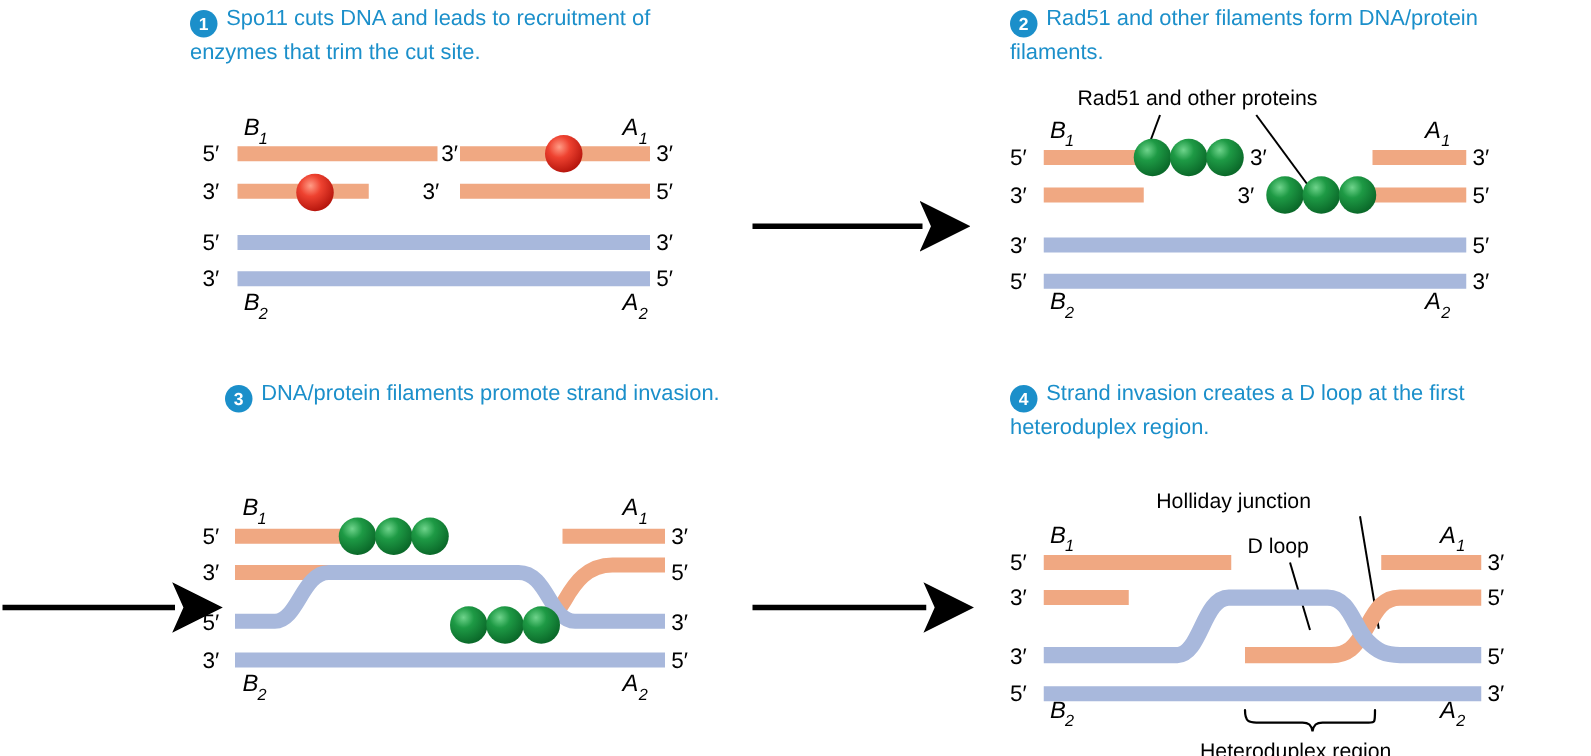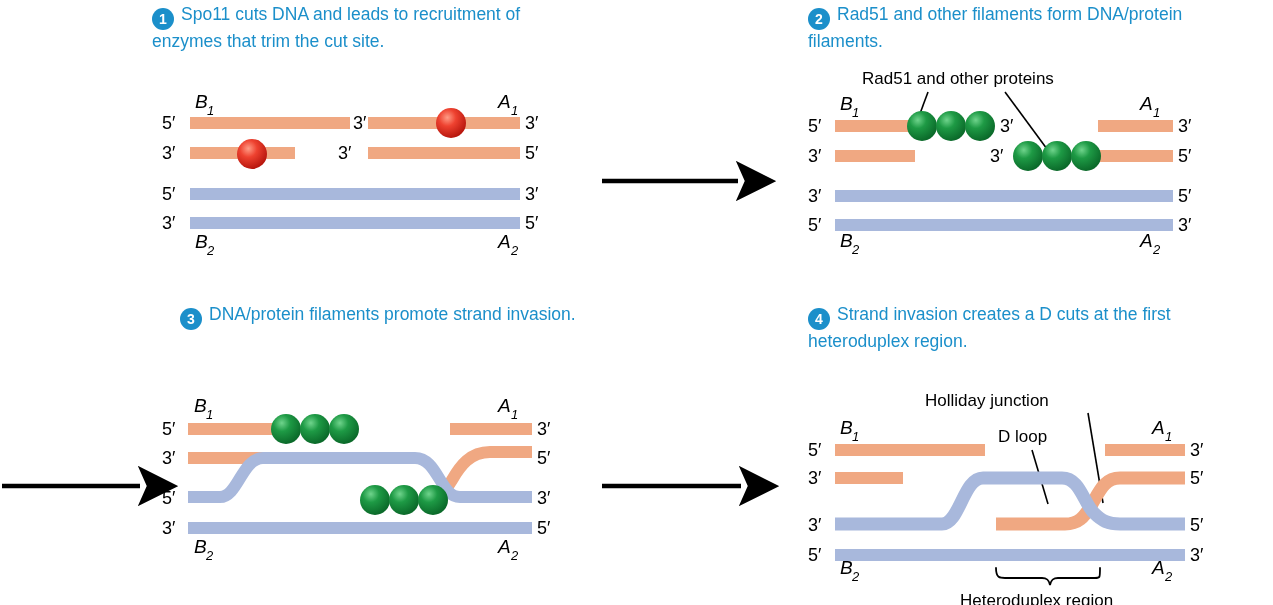--- a/index.html
+++ b/index.html
@@ -27,21 +27,21 @@
 
 <div class="caption" style="left:808px;top:3px;width:390px;">
   <span class="badge">2</span><span class="ctext">Rad51 and other filaments form DNA/protein filaments.</span>
 </div>
 
 <div class="caption" style="left:180px;top:303px;width:400px;">
   <span class="badge">3</span><span class="ctext">DNA/protein filaments promote strand invasion.</span>
 </div>
 
 <div class="caption" style="left:808px;top:303px;width:400px;">
-  <span class="badge">4</span><span class="ctext">Strand invasion creates a D cuts at the first heteroduplex region.</span>
+  <span class="badge">4</span><span class="ctext">Strand invasion creates a D loop at the first heteroduplex region.</span>
 </div>
 
 <div class="panel" style="left:160px;top:85px;width:400px;height:175px;">
 <svg width="400" height="175" viewBox="0 0 400 175">
   <defs>
     <radialGradient id="redball" cx="38%" cy="32%" r="68%">
       <stop offset="0%" stop-color="#FF9C86"></stop>
       <stop offset="42%" stop-color="#EE4230"></stop>
       <stop offset="100%" stop-color="#B8170E"></stop>
     </radialGradient>

